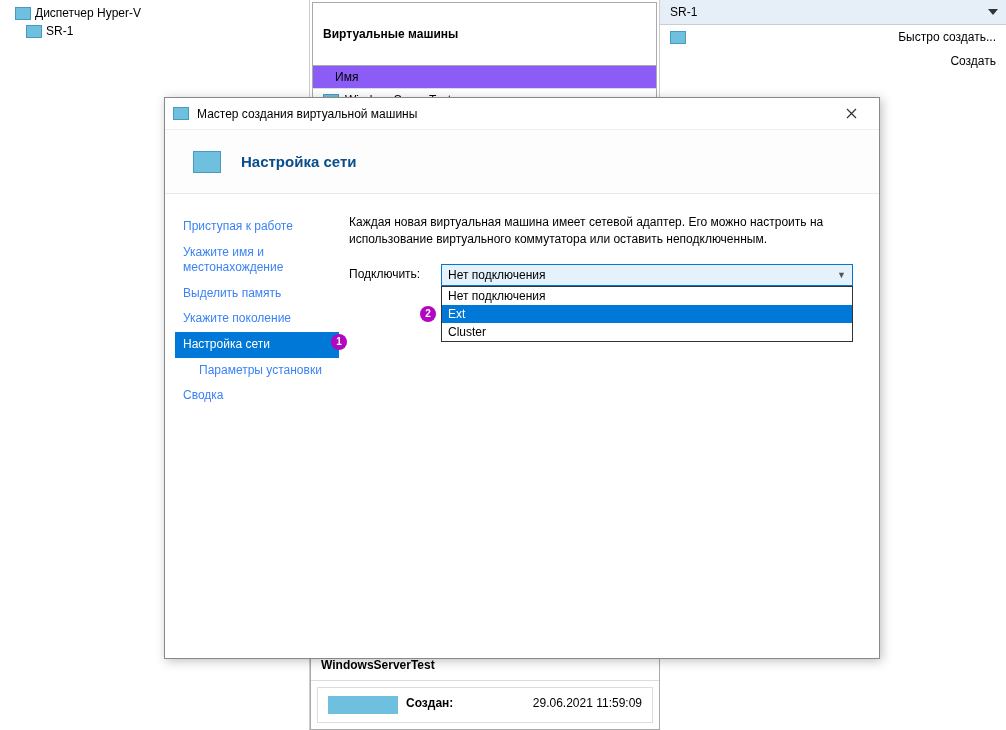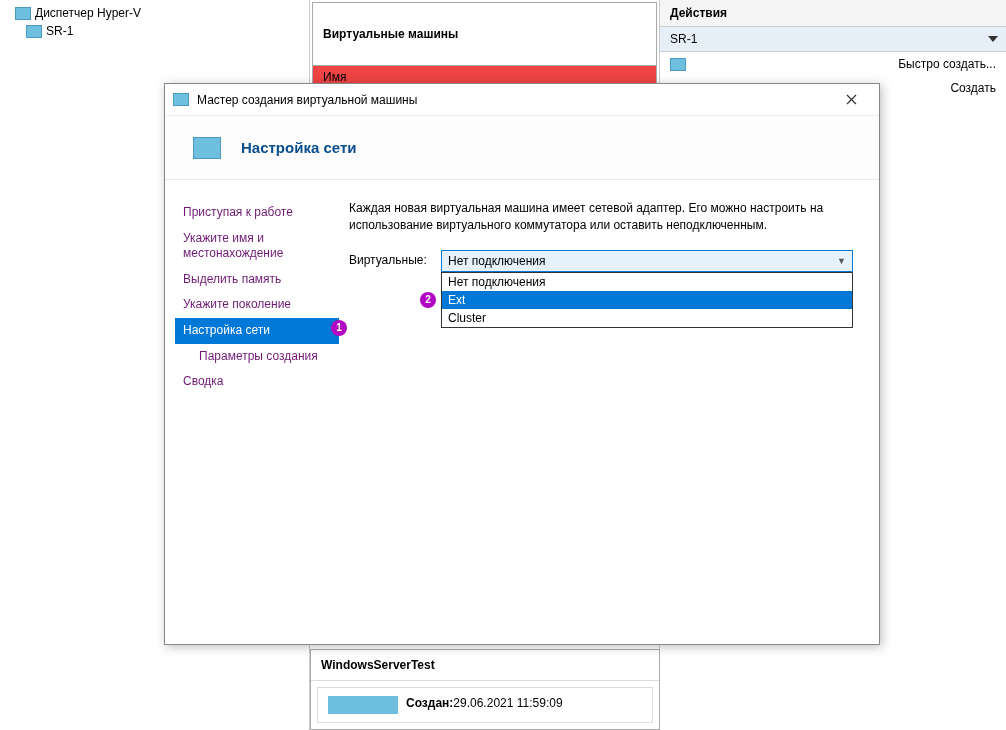--- a/index.html
+++ b/index.html
@@ -6,50 +6,50 @@
     body { width: 1006px; height: 730px; background: #fff; position: relative; overflow: hidden; font-size: 12px; }
 
     
     .hyperv-bg { position: absolute; inset: 0; display: flex; }
     .left-pane { width: 310px; border-right: 1px solid #ccc; padding: 4px 8px; }
     .tree-row { display: flex; align-items: center; gap: 4px; padding: 2px 0; margin-left: 7px; }
     .tree-indent { margin-left: 18px; }
     .srv-icon { width: 16px; height: 13px; background: #6ec0de; border: 1px solid #4a9abf; display: inline-block; }
     .mid-pane { width: 350px; border-right: 1px solid #ccc; display: flex; flex-direction: column; }
     .mid-header { border: 1px solid #aaa; margin: 2px 2px 0 2px; padding: 24px 10px; font-weight: bold; background: #fff; }
-    .mid-subhead { border-left: 1px solid #aaa; border-right: 1px solid #aaa; margin: 0 2px; padding: 4px 10px; background: #ef4444; border-bottom: 1px solid #ddd; }
+    .mid-subhead { border-left: 1px solid #aaa; border-right: 1px solid #aaa; margin: 0 2px; padding: 4px 22px; background: #8b5cf6; border-bottom: 1px solid #ddd; }
     .vm-row { border-left: 1px solid #aaa; border-right: 1px solid #aaa; margin: 0 2px; padding: 4px 10px; display: flex; align-items: center; gap: 6px; }
     .vm-icon { width: 16px; height: 13px; background: #6ec0de; border: 1px solid #4a9abf; }
     .right-pane { flex: 1; display: flex; flex-direction: column; }
     .actions-head { padding: 6px 10px; font-weight: bold; border-bottom: 1px solid #ccc; background: #f5f5f5; }
     .actions-sub { padding: 5px 10px; background: #e6eef7; border-bottom: 1px solid #ccc; position: relative; }
     .actions-sub::after { content: ""; position: absolute; right: 8px; top: 50%; transform: translateY(-50%); width: 0; height: 0; border-left: 5px solid transparent; border-right: 5px solid transparent; border-top: 6px solid #333; }
     .action-item { padding: 5px 10px; display: flex; align-items: center; gap: 8px; justify-content: space-between; }
     .action-icon { width: 16px; height: 13px; background: #6ec0de; border: 1px solid #4a9abf; }
 
     .bottom-detail { position: absolute; bottom: 0; left: 310px; width: 350px; border: 1px solid #aaa; }
     .detail-title { padding: 8px 10px; font-weight: bold; border-bottom: 1px solid #ddd; }
-    .detail-row { padding: 8px 10px; display: flex; justify-content: flex-start; border: 1px solid #ddd; margin: 6px; }
+    .detail-row { padding: 8px 10px; display: flex; justify-content: space-between; border: 1px solid #ddd; margin: 6px; }
     .detail-row .lbl { font-weight: bold; }
     .detail-thumb { width: 70px; height: 18px; background: #6ec0de; display: inline-block; vertical-align: top; margin-right: 8px; }
 
     
-    .modal { position: absolute; top: 83px; left: 164px; width: 716px; height: 562px; background: #fff; border: 1px solid #888; box-shadow: 2px 2px 10px rgba(0,0,0,0.25); display: flex; flex-direction: column; }
+    .modal { position: absolute; top: 97px; left: 164px; width: 716px; height: 562px; background: #fff; border: 1px solid #888; box-shadow: 2px 2px 10px rgba(0,0,0,0.25); display: flex; flex-direction: column; }
     .title-bar { height: 32px; display: flex; align-items: center; padding: 0 8px; border-bottom: 1px solid #eee; }
     .title-icon { width: 16px; height: 13px; background: #6ec0de; border: 1px solid #4a9abf; margin-right: 8px; }
     .title-text { flex: 1; font-size: 12px; }
     .close-btn { width: 40px; height: 26px; display: flex; align-items: center; justify-content: center; font-size: 14px; cursor: pointer; }
 
     .wizard-header { height: 64px; background: #fdfdfd; display: flex; align-items: center; padding: 0 28px; gap: 20px; border-bottom: 1px solid #e8e8e8; }
     .wiz-icon { width: 28px; height: 22px; background: #6ec0de; border: 1px solid #4a9abf; }
     .wiz-title { font-size: 15px; color: #0a4d8c; font-weight: 600; }
 
     .wizard-body { flex: 1; display: flex; }
     .wiz-nav { width: 174px; padding: 20px 0 0 10px; }
-    .nav-item { padding: 5px 8px; font-size: 12px; color: #701a75; line-height: 1.3; }
+    .nav-item { padding: 5px 8px; font-size: 12px; color: #3b82f6; line-height: 1.3; }
     .nav-item.active { background: #0078d7; color: #fff; position: relative; }
     .nav-sub { padding-left: 24px; }
     .badge { position: absolute; width: 16px; height: 16px; border-radius: 50%; background: #b106c2; color: #fff; font-size: 10px; font-weight: bold; display: flex; align-items: center; justify-content: center; }
 
     .wiz-content { flex: 1; padding: 20px 26px 0 10px; font-size: 12px; }
     .desc-text { line-height: 1.4; margin-bottom: 16px; }
     .field-row { display: flex; align-items: flex-start; gap: 8px; }
     .field-label { padding-top: 3px; width: 84px; }
     .combo-wrap { flex: 1; position: relative; }
     .combobox { width: 100%; height: 22px; border: 1px solid #0078d7; background: #e5f1fb; display: flex; align-items: center; padding: 0 6px; justify-content: space-between; }
@@ -78,21 +78,20 @@
   </div>
   <div class="mid-pane">
     <div class="mid-header">Виртуальные машины</div>
     <div class="mid-subhead">Имя</div>
     <div class="vm-row">
       <span class="vm-icon"></span>
       <span>WindowsServerTest</span>
     </div>
   </div>
   <div class="right-pane">
-    <div class="actions-head">Действия</div>
     <div class="actions-sub">SR-1</div>
     <div class="action-item">
       <span class="action-icon"></span>
       <span>Быстро создать...</span>
     </div>
     <div class="action-item">
       <span style="width:16px"></span>
       <span>Создать</span>
     </div>
     <div style="height:50px"></div>
@@ -129,28 +128,28 @@
   <div class="wizard-body">
     <div class="wiz-nav">
       <div class="nav-item">Приступая к работе</div>
       <div class="nav-item">Укажите имя и местонахождение</div>
       <div class="nav-item">Выделить память</div>
       <div class="nav-item">Укажите поколение</div>
       <div class="nav-item active">
         <span>Настройка сети</span>
         <span class="badge" style="right:-8px; top:2px">1</span>
       </div>
-      <div class="nav-item nav-sub">Параметры создания</div>
+      <div class="nav-item nav-sub">Параметры установки</div>
       <div class="nav-item">Сводка</div>
     </div>
 
     <div class="wiz-content">
       <div class="desc-text">Каждая новая виртуальная машина имеет сетевой адаптер. Его можно настроить на использование виртуального коммутатора или оставить неподключенным.</div>
       <div class="field-row">
-        <div class="field-label">Виртуальные:</div>
+        <div class="field-label">Подключить:</div>
         <div class="combo-wrap">
           <div class="combobox">
             <span>Нет подключения</span>
             <span class="combo-arrow">▼</span>
           </div>
           <div class="dropdown">
             <div class="dd-item">Нет подключения</div>
             <div class="dd-item highlight">
               <span class="badge" style="left:-22px; top:1px">2</span>
               <span>Ext</span>

